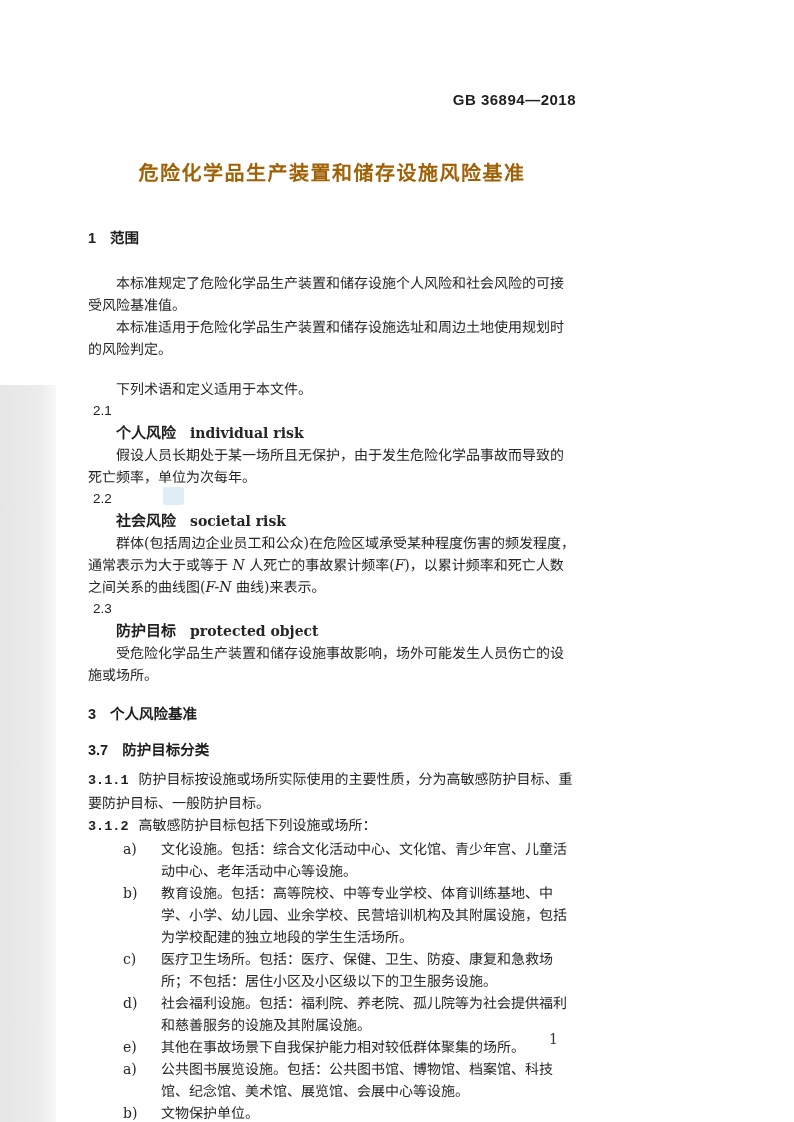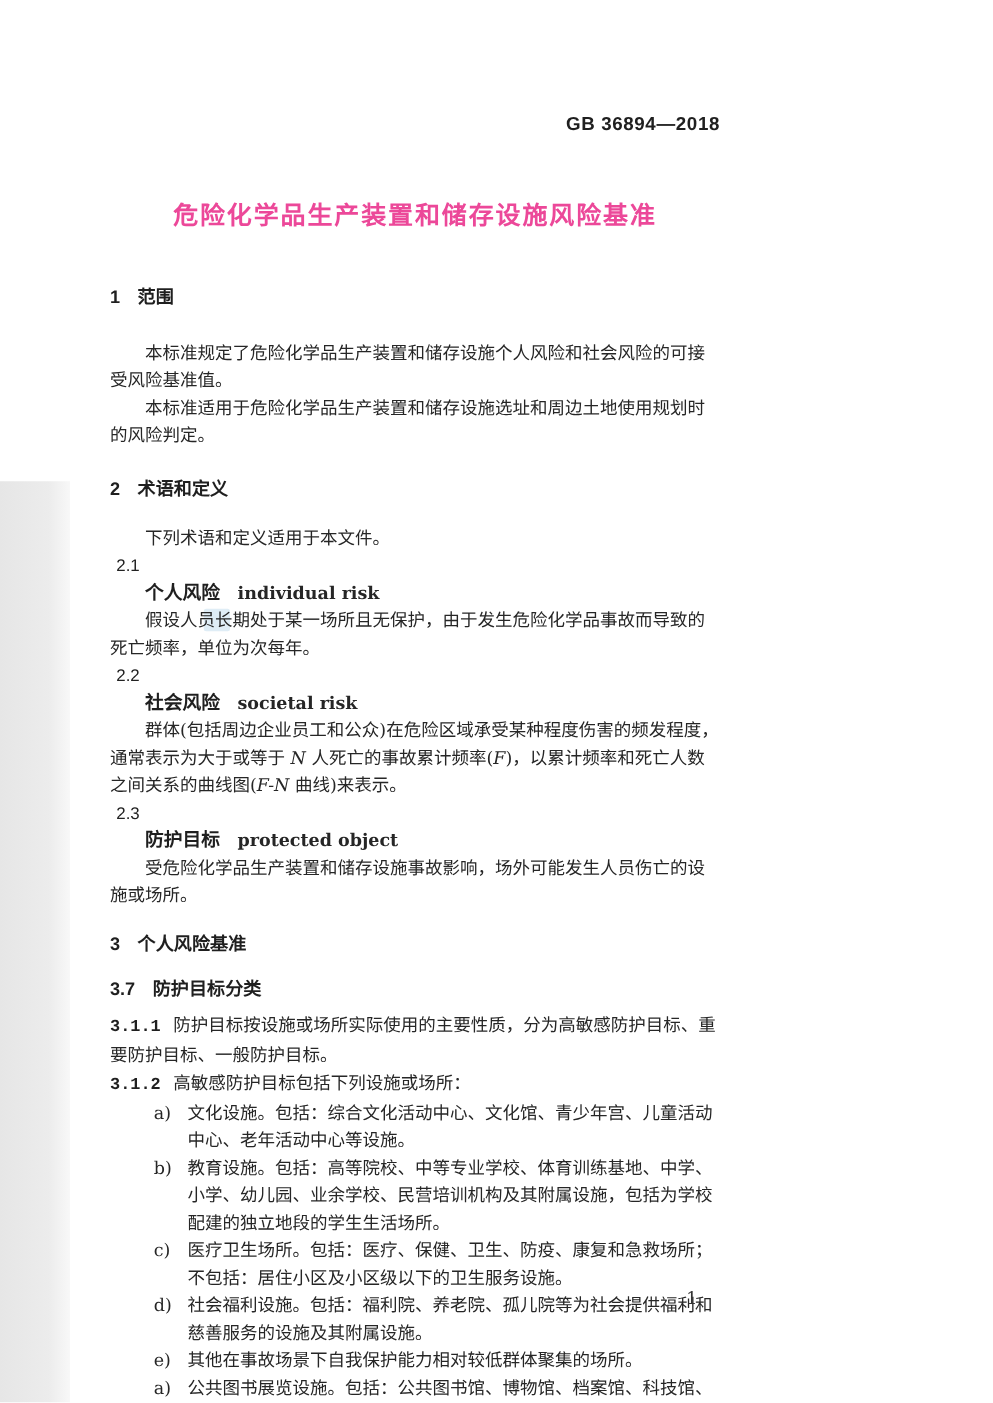--- a/index.html
+++ b/index.html
@@ -24,21 +24,21 @@
   .doc-number {
     padding-top: 90px; text-align: right;
     font-family: "Liberation Sans", "DejaVu Sans", sans-serif;
     font-weight: bold; font-size: 15px; line-height: 20px; letter-spacing: 0.5px;
     color: #1f1f1f;
   }
   .doc-title {
     margin-top: 48px; text-align: center;
     font-family: "Liberation Sans", "DejaVu Sans", sans-serif;
     font-weight: bold; font-size: 20px; line-height: 30px; letter-spacing: 1.5px;
-    color: #ec4899;
+    color: #a16207;
   }
   .clause-h {
     font-family: "Liberation Sans", "DejaVu Sans", sans-serif;
     font-weight: bold; font-size: 14.5px; line-height: 20px; color: #1f1f1f;
   }
   .clause-h .no { margin-right: 14px; }
   .h1-sp { margin-top: 40px; }
   .h2-sp { margin-top: 22px; }
   .h3-sp { margin-top: 18px; }
   .h31-sp { margin-top: 16px; }
@@ -55,21 +55,21 @@
     font-weight: bold; font-size: 15px; color: #1f1f1f;
   }
   .term-en { font-weight: bold; margin-left: 14px; }
   .num-p { margin-top: 8px; }
   .num-p .p-no, .list-intro .p-no {
     font-family: Liberation Mono, monospace;
     font-weight: 600; font-size: 13.5px; margin-right: 10px; color: #1f1f1f; text-align: center;
   }
   .list-item { display: flex; padding-left: 35px; }
   .list-item .li-label { width: 27px; flex: 0 0 27px; }
-  .list-item .li-text { flex: 1; }
+  .list-item .li-text { flex: 1; margin-left: 11px; }
   .page-num {
     position: absolute; top: 1028px; right: 102px;
     font-size: 14px; line-height: 22px; color: #333;
   }
   i { font-style: italic; }
 </style>
 </head>
 <body>
 
 <div class="page">
@@ -81,23 +81,20 @@
     <div class="doc-number">GB 36894—2018</div>
 
     <div class="doc-title">危险化学品生产装置和储存设施风险基准</div>
 
     <div class="clause-h h1-sp">
       <span class="no">1</span><span>范围</span>
     </div>
     <p class="body-p first-p">本标准规定了危险化学品生产装置和储存设施个人风险和社会风险的可接受风险基准值。</p>
     <p class="body-p">本标准适用于危险化学品生产装置和储存设施选址和周边土地使用规划时的风险判定。</p>
 
-    <div class="clause-h h2-sp">
-      <span class="no">2</span><span>术语和定义</span>
-    </div>
     <p class="body-p intro-p">下列术语和定义适用于本文件。</p>
 
     <div class="term-no">2.1</div>
     <div class="term-head">
       <span class="term-zh">个人风险</span><span class="term-en">individual risk</span>
     </div>
     <p class="body-p">假设人员长期处于某一场所且无保护，由于发生危险化学品事故而导致的死亡频率，单位为次每年。</p>
 
     <div class="term-no">2.2</div>
     <div class="term-head">

